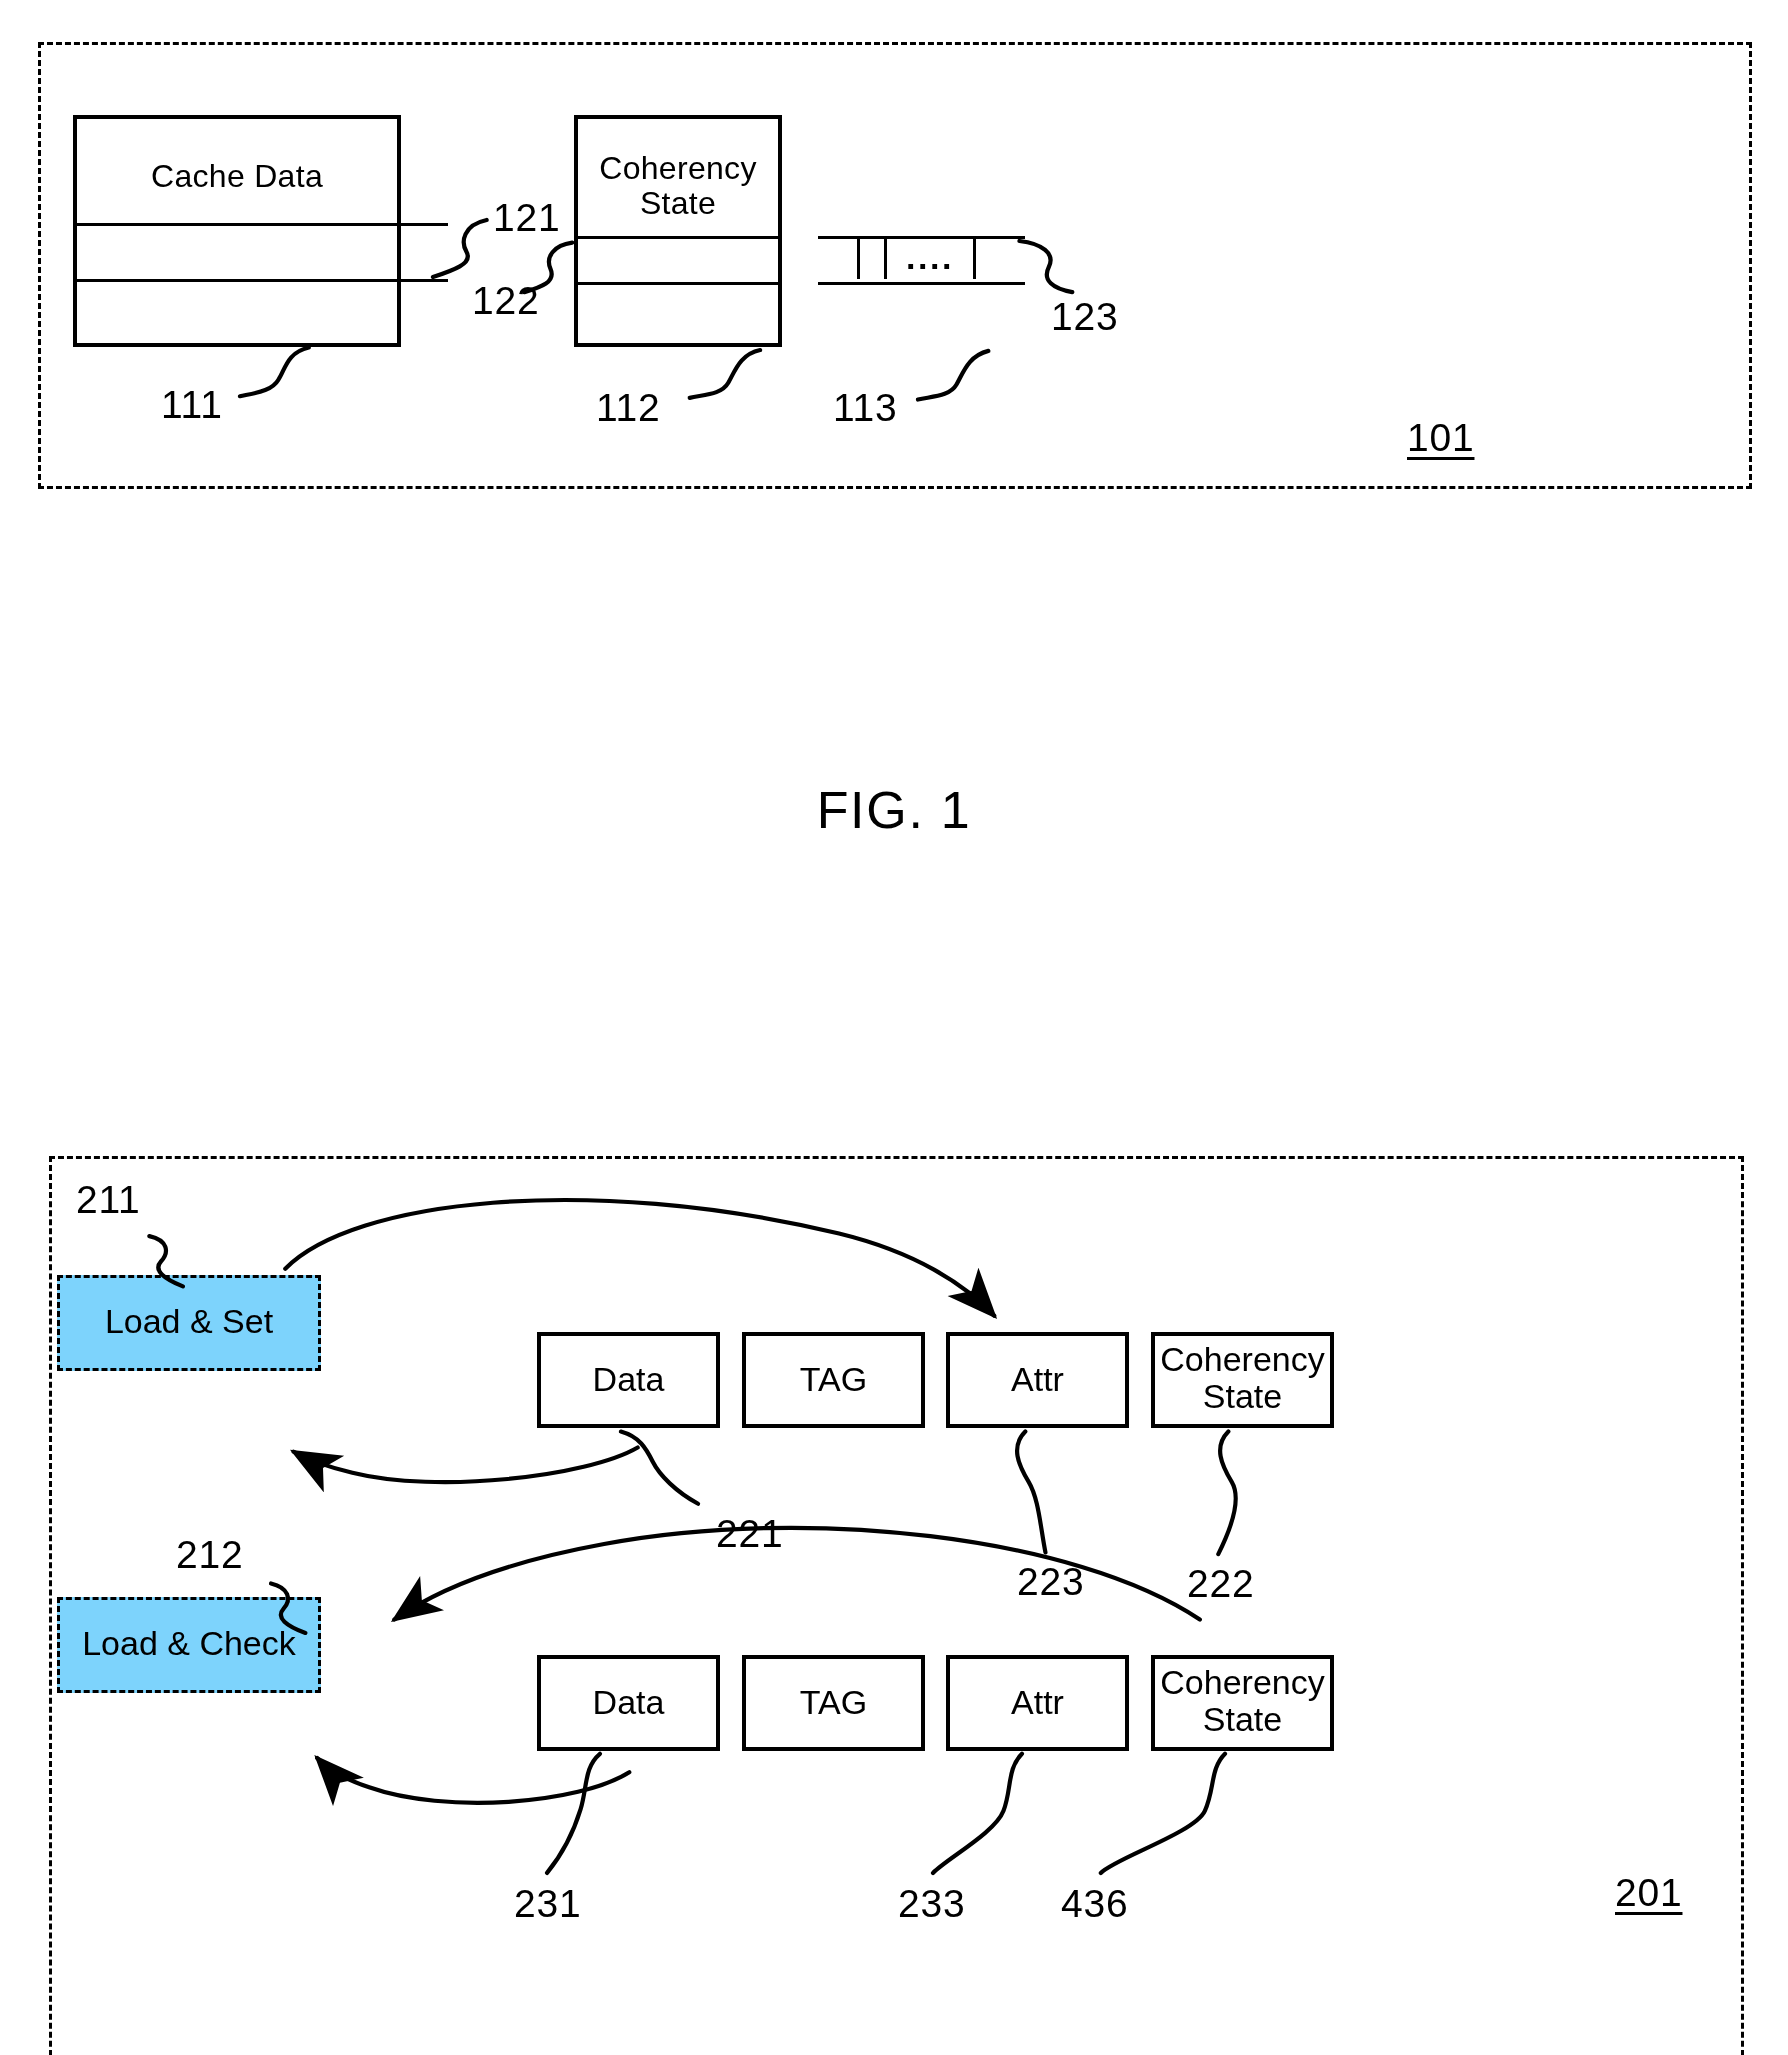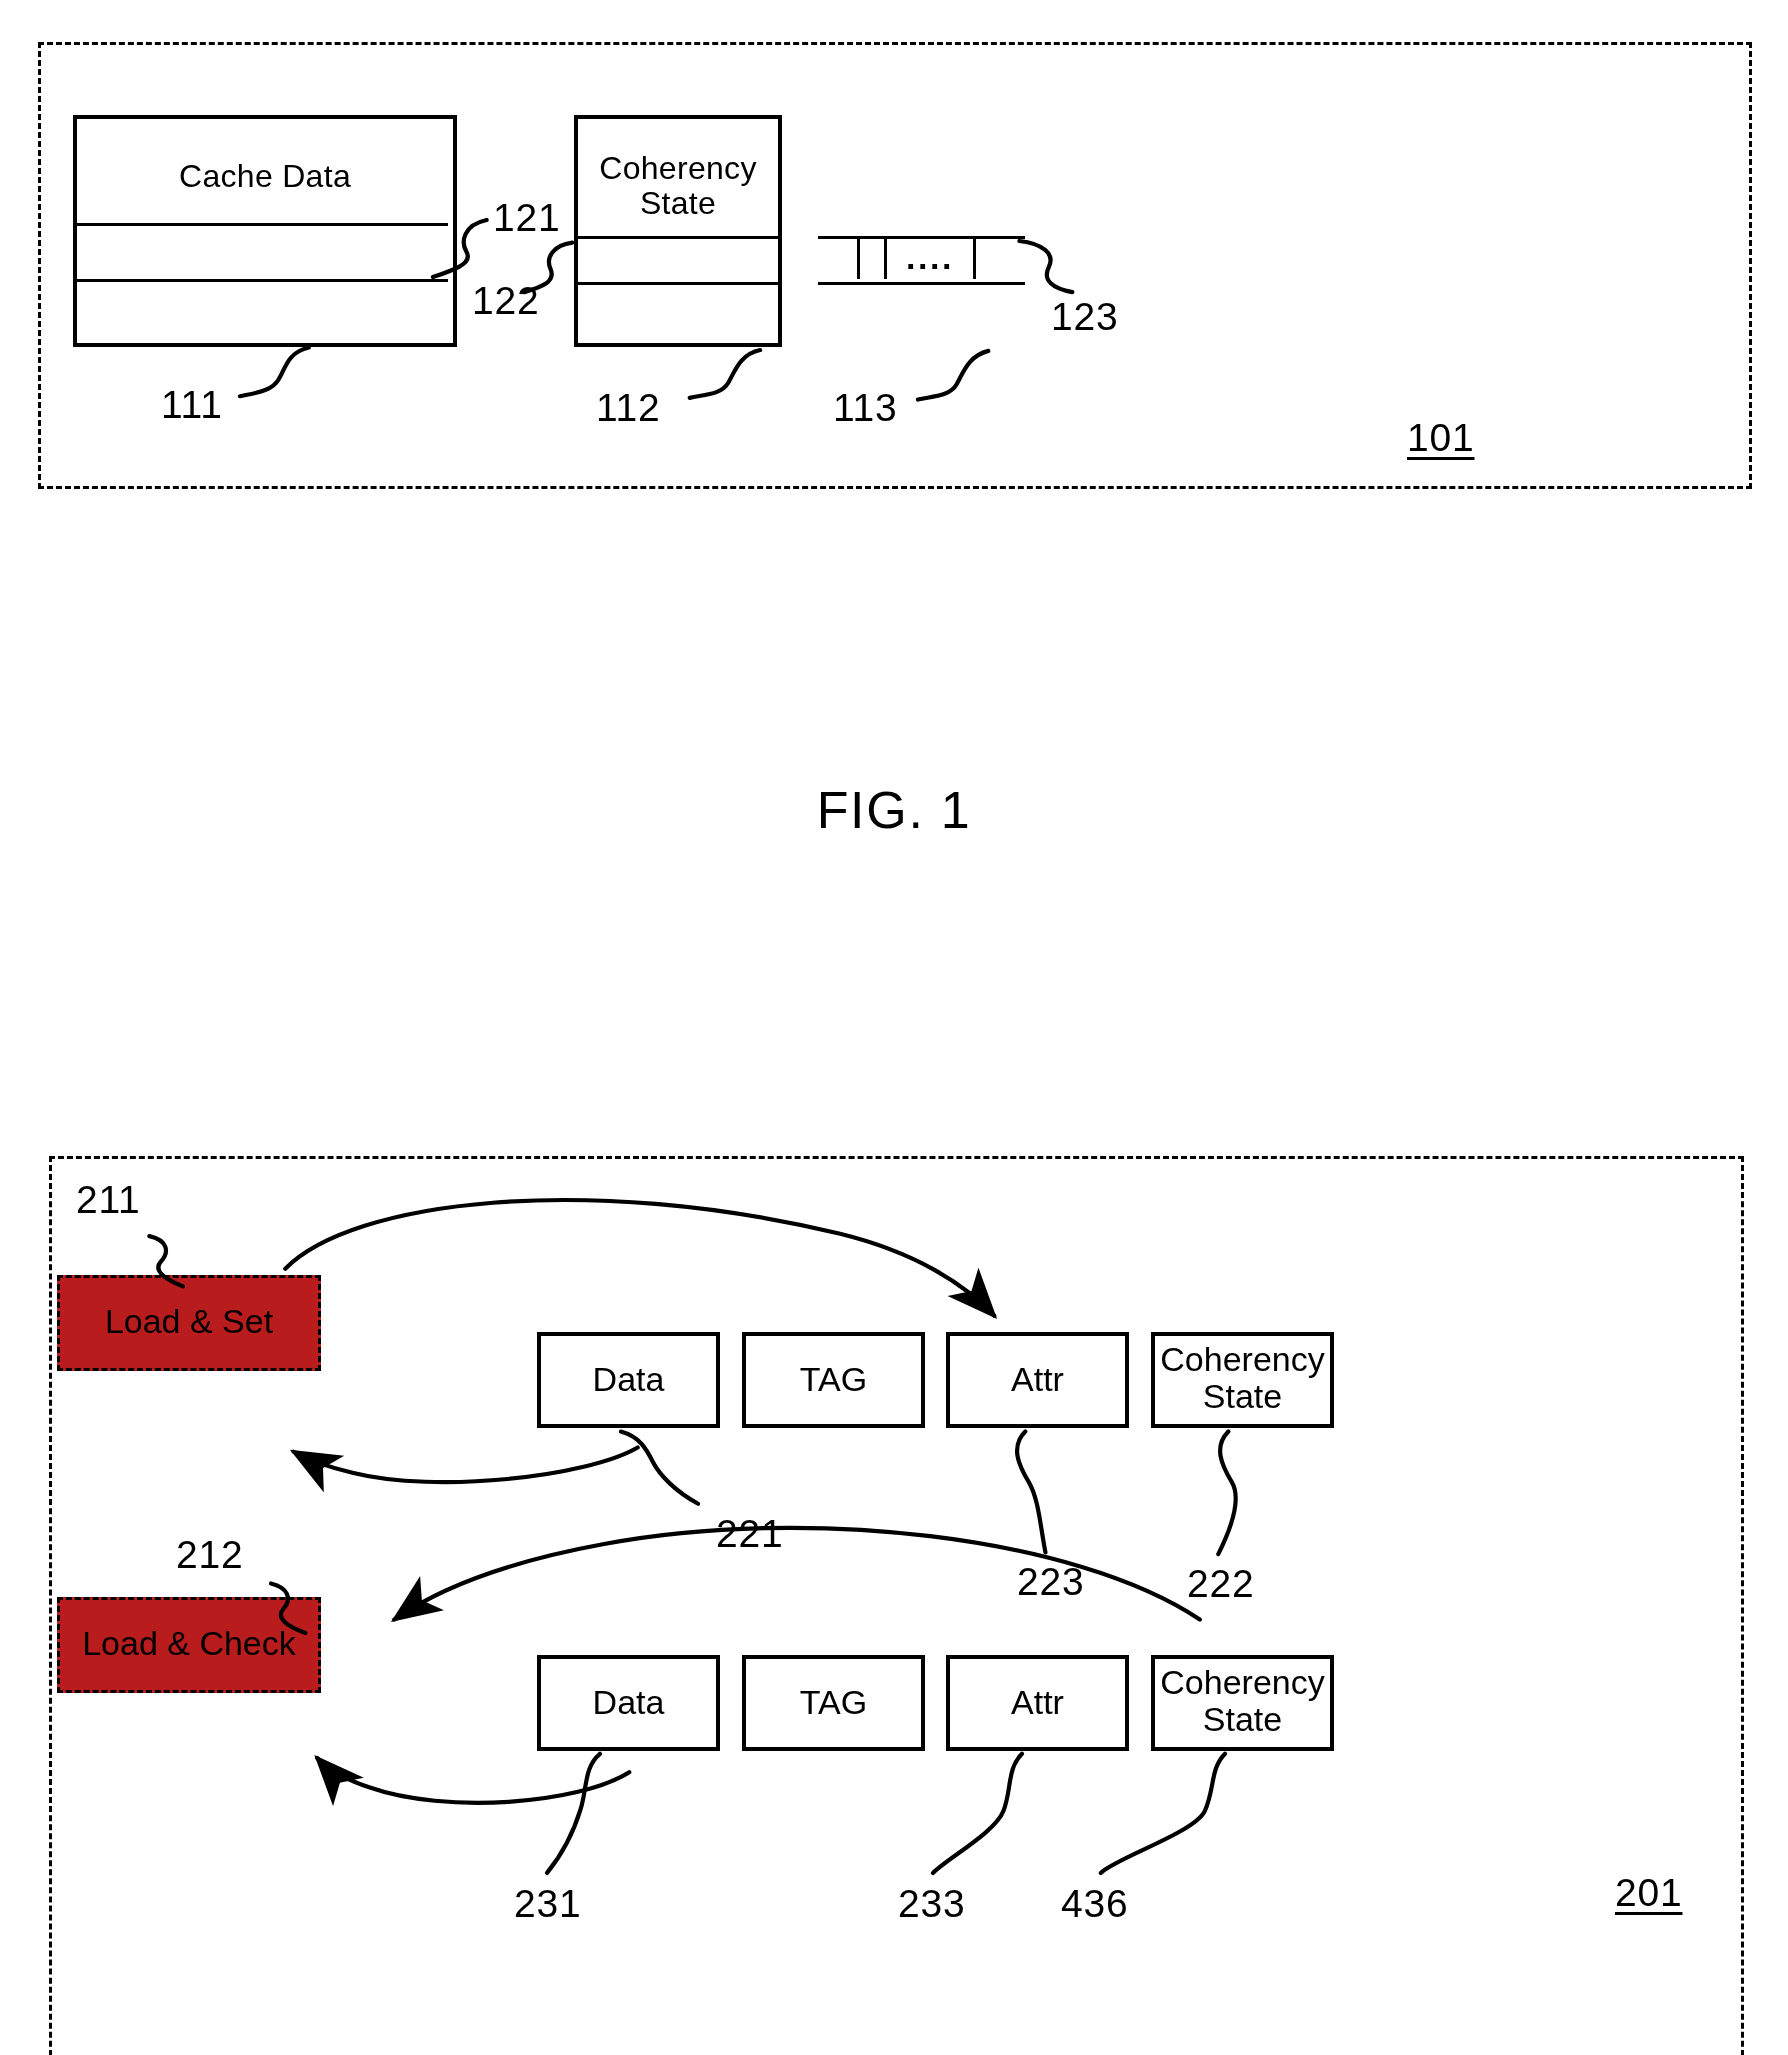--- a/index.html
+++ b/index.html
@@ -43,25 +43,25 @@
   .solidbox {
     position: absolute;
     border: 4.2px solid #000;
     box-sizing: border-box;
     background: #fff;
   }
   .dashbox {
     position: absolute;
     border: 3.4px dashed #000;
     box-sizing: border-box;
-    background: #b91c1c;
-  }
-
-  
-  #cache-data-box      { left: 73px;  top: 115px; width: 384px; height: 232px; }
+    background: #7dd3fc;
+  }
+
+  
+  #cache-data-box      { left: 73px;  top: 115px; width: 328px; height: 232px; }
   #coherency-state-box { left: 574px; top: 115px; width: 208px; height: 232px; }
   #attributes-box      { left: 818px; top: 115px; width: 207px; height: 232px; }
 
   .box-title {
     position: absolute;
     left: 0; right: 0;
     text-align: center;
     font-size: 32px;
     line-height: 1.08;
     letter-spacing: 0.3px;

